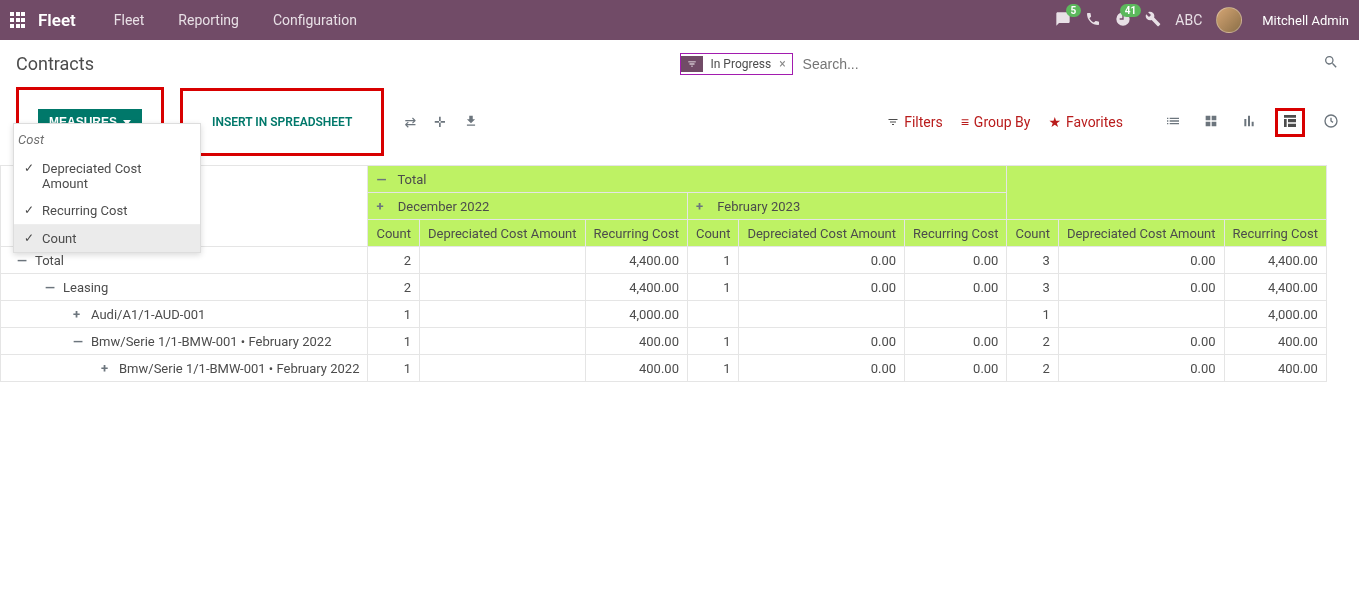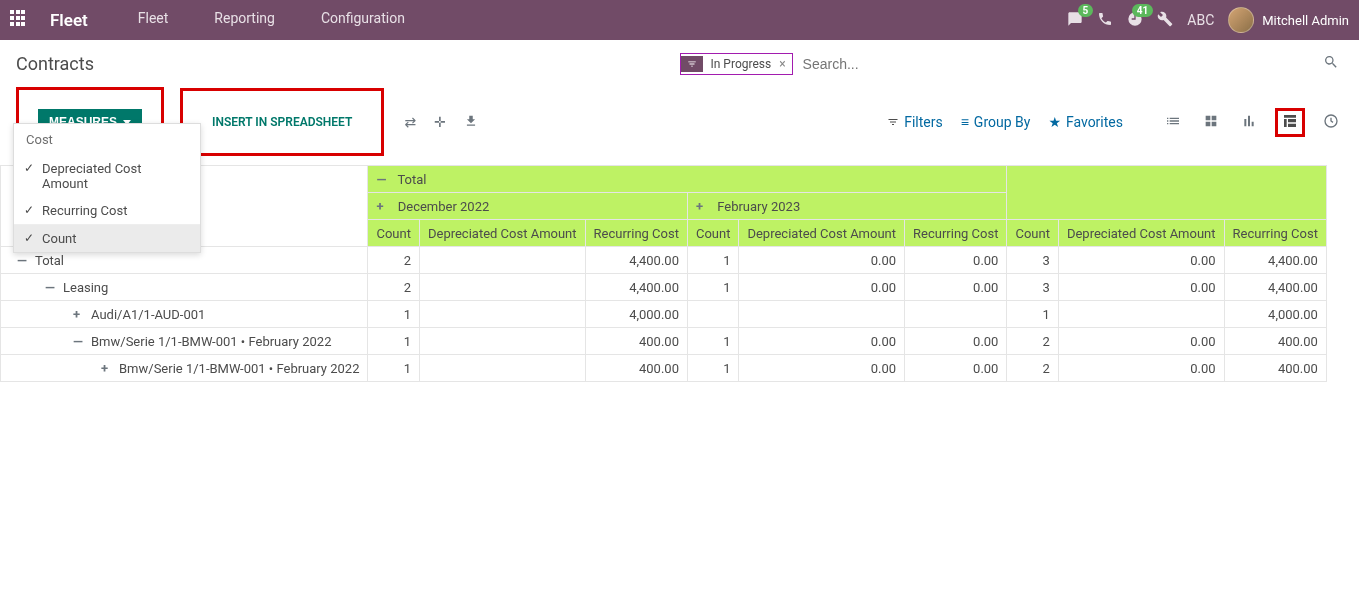--- a/index.html
+++ b/index.html
@@ -1,30 +1,30 @@
 <!DOCTYPE html>
 <html><head>
   <meta charset="utf-8">
   <style>
     * { box-sizing: border-box; margin: 0; padding: 0; }
     body { font-family: -apple-system, BlinkMacSystemFont, "Segoe UI", Roboto, sans-serif; font-size: 13px; color: #4c4c4c; background: #fff; }
 
     
     .navbar { background: #714B67; color: #fff; height: 40px; display: flex; align-items: center; padding: 0 10px; }
-    .navbar-left { display: flex; align-items: flex-start; gap: 18px; }
+    .navbar-left { display: flex; align-items: center; gap: 6px; }
     .apps-icon { width: 16px; height: 16px; display: inline-flex; flex-wrap: wrap; gap: 1.5px; margin-right: 6px; cursor: pointer; }
     .apps-icon span { width: 4px; height: 4px; background: #fff; }
     .app-title { font-size: 17px; font-weight: 600; margin-right: 18px; }
     .nav-link { color: #e8e0e6; padding: 0 14px; cursor: pointer; font-size: 14px; }
     .navbar-right { margin-left: auto; display: flex; align-items: center; gap: 14px; }
     .chat-badge { position: relative; cursor: pointer; }
     .badge-num { position: absolute; top: -7px; right: -10px; background: #5cb85c; color: #fff; font-size: 10px; padding: 1px 5px; border-radius: 9px; font-weight: bold; }
     .clock-badge { position: relative; cursor: pointer; }
     .icon-svg { width: 16px; height: 16px; fill: #e8e0e6; }
-    .user-area { display: flex; align-items: center; gap: 8px; cursor: pointer; }
+    .user-area { display: flex; align-items: center; gap: 20px; cursor: pointer; }
     .avatar { width: 26px; height: 26px; border-radius: 50%; background: linear-gradient(135deg, #d4a574, #8b6f47); border: 1px solid rgba(255,255,255,0.3); }
     .abc-text { color: #e8e0e6; font-size: 14px; }
 
     
     .control-panel { padding: 10px 16px 0 16px; }
     .cp-top { display: flex; align-items: center; }
     .breadcrumb { font-size: 18px; color: #4c4c4c; }
     .search-area { margin-left: auto; display: flex; align-items: center; width: 50%; }
     .facet { border: 1px solid #a21caf; display: inline-flex; align-items: center; font-size: 12px; margin-right: 6px; }
     .facet-icon { background: #714B67; color: #fff; padding: 3px 6px; display: flex; align-items: center; }
@@ -35,28 +35,28 @@
 
     .cp-bottom { display: flex; align-items: center; margin-top: 10px; padding-bottom: 8px; }
     .btn-group-left { display: flex; align-items: center; gap: 6px; }
     .btn-measures { background: #00786a; color: #fff; border: 1px solid #00786a; padding: 5px 10px; font-size: 12px; font-weight: 600; cursor: pointer; display: flex; align-items: center; gap: 6px; }
     .red-box { border: 3px solid #d80000; padding: 19px; }
     .btn-insert { background: #fff; color: #00786a; padding: 5px 10px; font-size: 12px; font-weight: 600; cursor: pointer; }
     .toolbar-icons { display: flex; gap: 18px; margin-left: 14px; }
     .toolbar-icon { cursor: pointer; color: #6c757d; font-size: 14px; }
 
     .cp-right { margin-left: auto; display: flex; align-items: center; gap: 18px; }
-    .filter-btn { display: flex; align-items: center; gap: 5px; cursor: pointer; color: #0369a1; font-size: 14px; }
+    .filter-btn { display: flex; align-items: center; gap: 5px; cursor: pointer; color: #b91c1c; font-size: 14px; }
     .view-switcher { display: flex; align-items: center; gap: 14px; margin-left: 20px; }
     .view-btn { cursor: pointer; color: #6c757d; padding: 4px; }
     .view-btn.active-pivot { border: 3px solid #d80000; padding: 2px 4px; color: #333; }
 
     
     .measures-dropdown { position: absolute; left: 13px; top: 123px; width: 188px; background: #fff; border: 1px solid #ddd; box-shadow: 0 2px 6px rgba(0,0,0,0.15); z-index: 100; }
-    .dd-header { padding: 8px 12px; color: #6f6f6f; font-size: 13px; }
+    .dd-header { padding: 8px 4px; color: #6f6f6f; font-size: 13px; font-style: italic; }
     .dd-item { padding: 6px 12px 6px 28px; font-size: 13px; color: #4c4c4c; cursor: pointer; position: relative; }
     .dd-item.checked::before { content: "✓"; position: absolute; left: 10px; color: #4c4c4c; font-size: 12px; }
     .dd-separator { border-top: 1px solid #eee; }
     .dd-item.highlighted { background: #ebebeb; }
 
     
     .pivot-wrap { overflow: auto; }
     table.pivot { border-collapse: collapse; font-size: 13px; }
     table.pivot th, table.pivot td { border: 1px solid #e5e5e5; padding: 5px 8px; text-align: right; white-space: nowrap; height: 27px; }
     table.pivot th { background: #bef264; font-weight: 400; color: #4c4c4c; }

